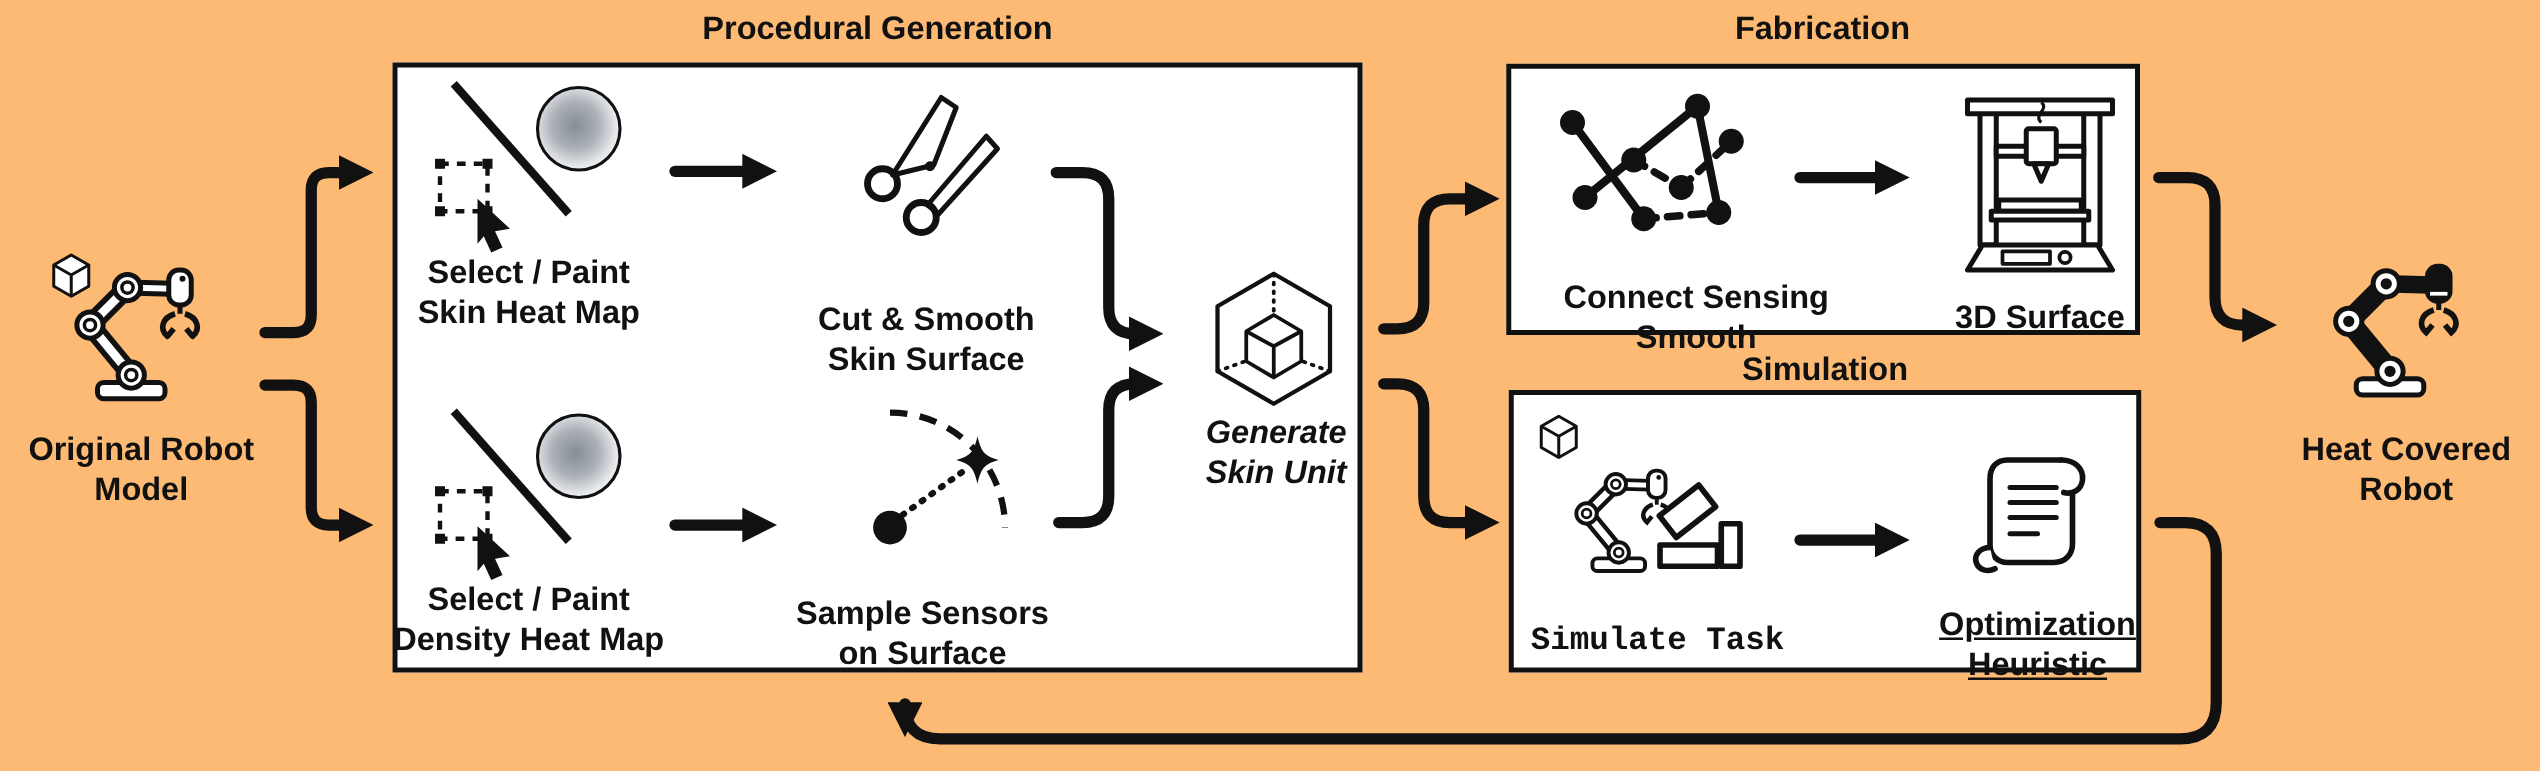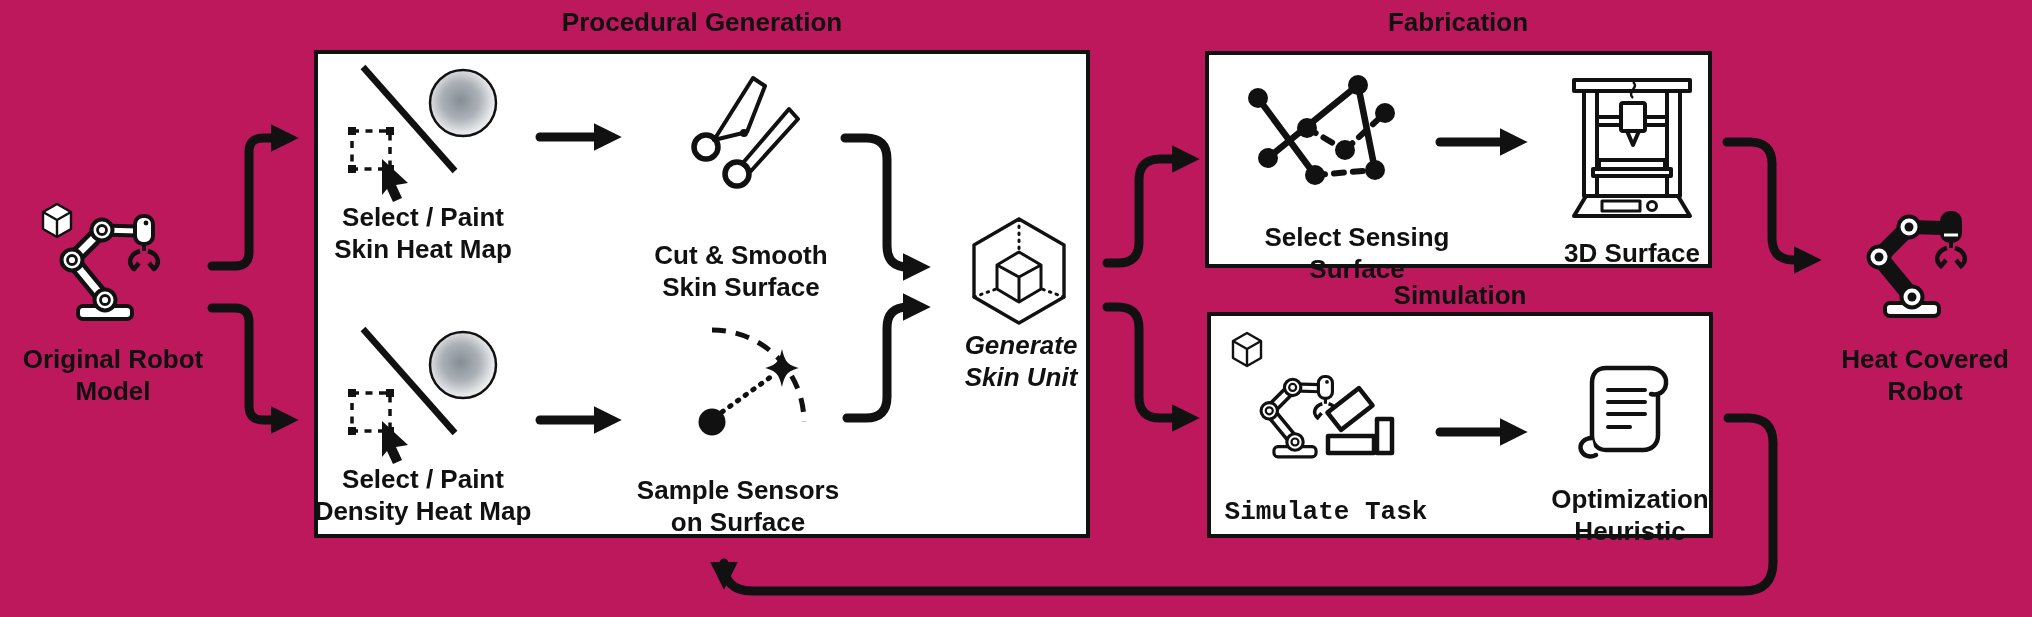--- a/index.html
+++ b/index.html
@@ -1,16 +1,16 @@
 <!DOCTYPE html>
 <html><head>
 <meta charset="utf-8">
 <style>
   html,body{margin:0;padding:0;background:#fff;}
-  #canvas{position:relative;width:2032px;height:617px;background:#be185d;overflow:hidden;
+  #canvas{position:relative;width:2032px;height:617px;background:#fdba74;overflow:hidden;
           font-family:"Liberation Sans",sans-serif;}
   .box{position:absolute;border:4px solid #111;background:#fff;box-sizing:border-box;z-index:1;}
   svg.layer{position:absolute;left:0;top:0;z-index:2;}
   .lbl,.title{position:absolute;transform:translate(-50%,-50%);text-align:center;color:#111;
        font-weight:700;font-size:26px;line-height:32px;white-space:nowrap;z-index:3;}
   .ln{display:block;}
 </style>
 </head>
 <body>
 
@@ -232,30 +232,30 @@
   </div>
   <div class="lbl" style="left:738px;top:494px;margin-top:12px;">
     <span class="ln">Sample Sensors</span>
     <span class="ln">on Surface</span>
   </div>
   <div class="lbl" style="left:1021px;top:361px;font-style:italic;">
     <span class="ln">Generate</span>
     <span class="ln">Skin Unit</span>
   </div>
   <div class="lbl" style="left:1357px;top:253px;">
-    <span class="ln">Select Sensing</span>
-    <span class="ln">Surface</span>
+    <span class="ln">Connect Sensing</span>
+    <span class="ln">Smooth</span>
   </div>
   <div class="lbl" style="left:1632px;top:253px;">
     <span class="ln">3D Surface</span>
   </div>
   <div class="lbl" style="left:1326px;top:512px;font-family:Liberation Mono, monospace;">
     <span class="ln">Simulate Task</span>
   </div>
-  <div class="lbl" style="left:1630px;top:515px;">
+  <div class="lbl" style="left:1630px;top:515px;text-decoration:underline;">
     <span class="ln">Optimization</span>
     <span class="ln">Heuristic</span>
   </div>
   <div class="lbl" style="left:1925px;top:375px;">
     <span class="ln">Heat Covered</span>
     <span class="ln">Robot</span>
   </div>
 
 </div>
 

